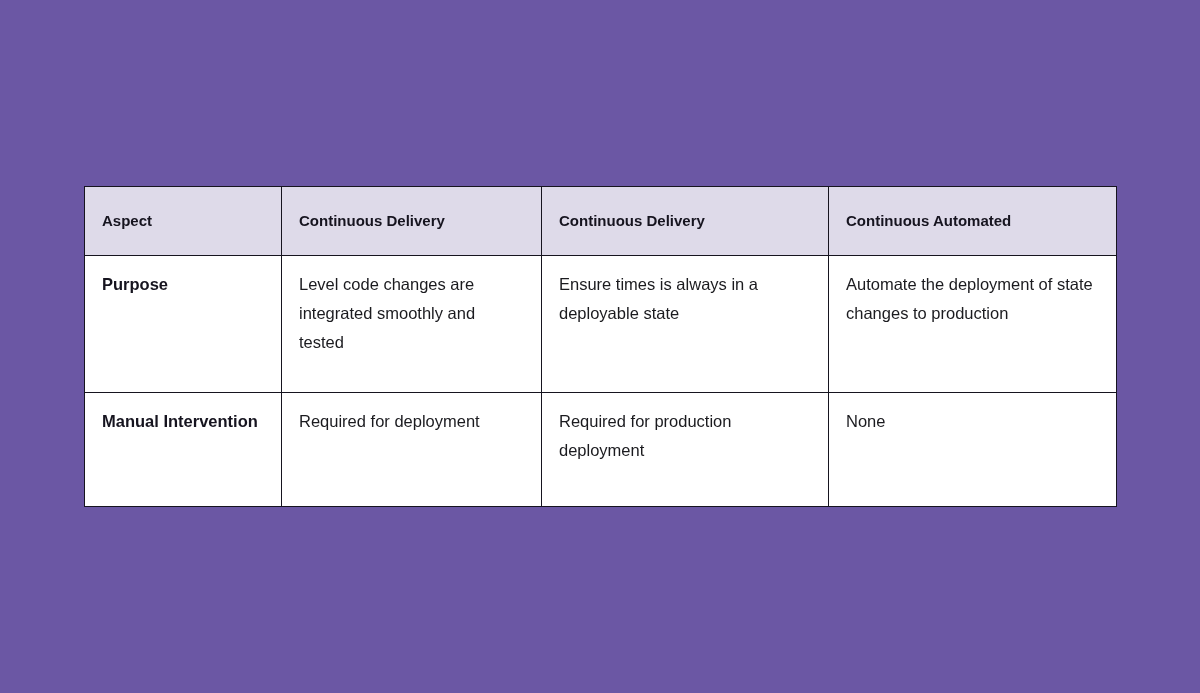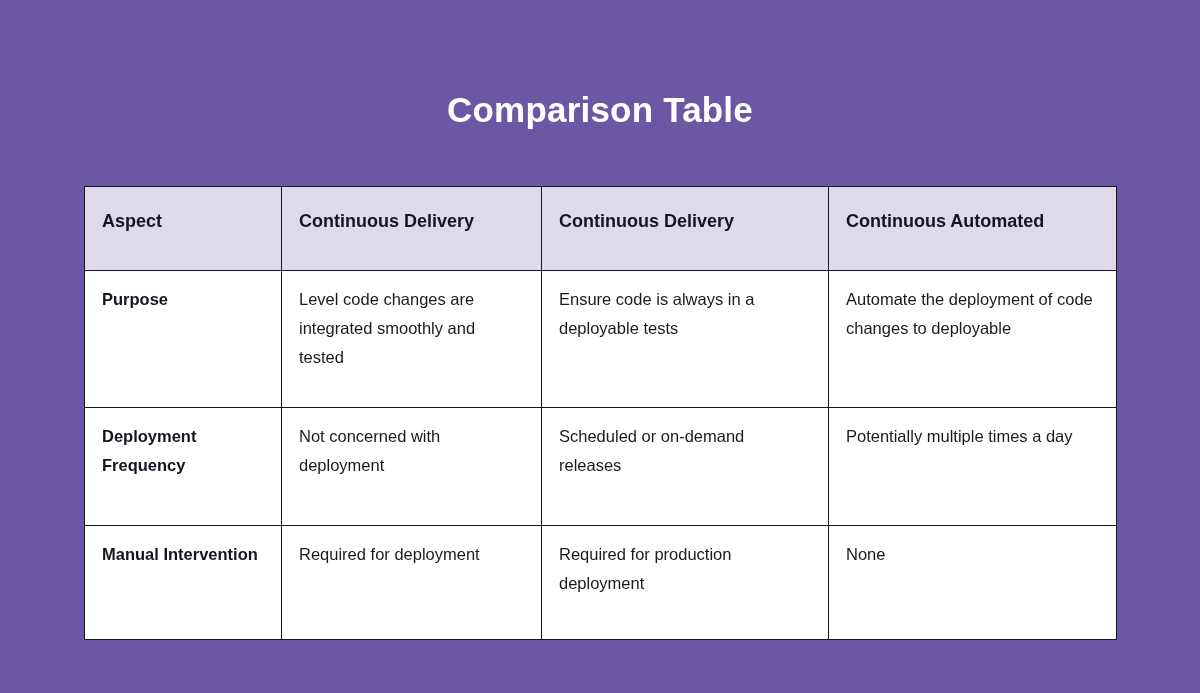--- a/index.html
+++ b/index.html
@@ -52,26 +52,26 @@
   table.cmp th,
   table.cmp td {
     border: 1px solid #16141f;
     vertical-align: top;
     padding: 14px 18px 14px 17px;
     text-align: left;
   }
   table.cmp thead th {
     background: #dedae9;
     color: #16141f;
-    font-size: 18px;
+    font-size: 15px;
     font-weight: bold;
     line-height: 22px;
     height: 46px;
     padding-top: 11px;
-    padding-bottom: 26px;
+    padding-bottom: 11px;
     vertical-align: middle;
   }
   table.cmp tbody td {
     color: #1b1b1f;
     font-size: 16.5px;
     font-weight: normal;
     line-height: 29px;
     margin-left: 36px;
   }
   table.cmp tbody td.aspect {
@@ -82,21 +82,20 @@
   tr.r-0 td { height: 108px; }
   tr.r-1 td { height: 109px; }
   tr.r-2 td { height: 89px; }
   tr.r-3 td { height: 85px; }
 </style>
 </head>
 <body>
 
 <div class="slide">
 
-  <div class="title">Comparison Table</div>
 
   <div class="table-wrap">
     <table class="cmp">
       <colgroup>
         <col class="c0">
           <col class="c1">
           <col class="c2">
           <col class="c3">
       </colgroup>
       <thead>
@@ -104,28 +103,22 @@
           <th>Aspect</th>
           <th>Continuous Delivery</th>
           <th>Continuous Delivery</th>
           <th>Continuous Automated</th>
         </tr>
       </thead>
       <tbody>
         <tr class="r-0">
           <td class="aspect">Purpose</td>
           <td>Level code changes are integrated smoothly and tested</td>
-          <td>Ensure code is always in a deployable tests</td>
-          <td>Automate the deployment of code changes to deployable</td>
-        </tr>
-        <tr class="r-2">
-          <td class="aspect">Deployment Frequency</td>
-          <td>Not concerned with deployment</td>
-          <td>Scheduled or on-demand releases</td>
-          <td>Potentially multiple times a day</td>
+          <td>Ensure times is always in a deployable state</td>
+          <td>Automate the deployment of state changes to production</td>
         </tr>
         <tr class="r-3">
           <td class="aspect">Manual Intervention</td>
           <td>Required for deployment</td>
           <td>Required for production deployment</td>
           <td>None</td>
         </tr>
       </tbody>
     </table>
   </div>

